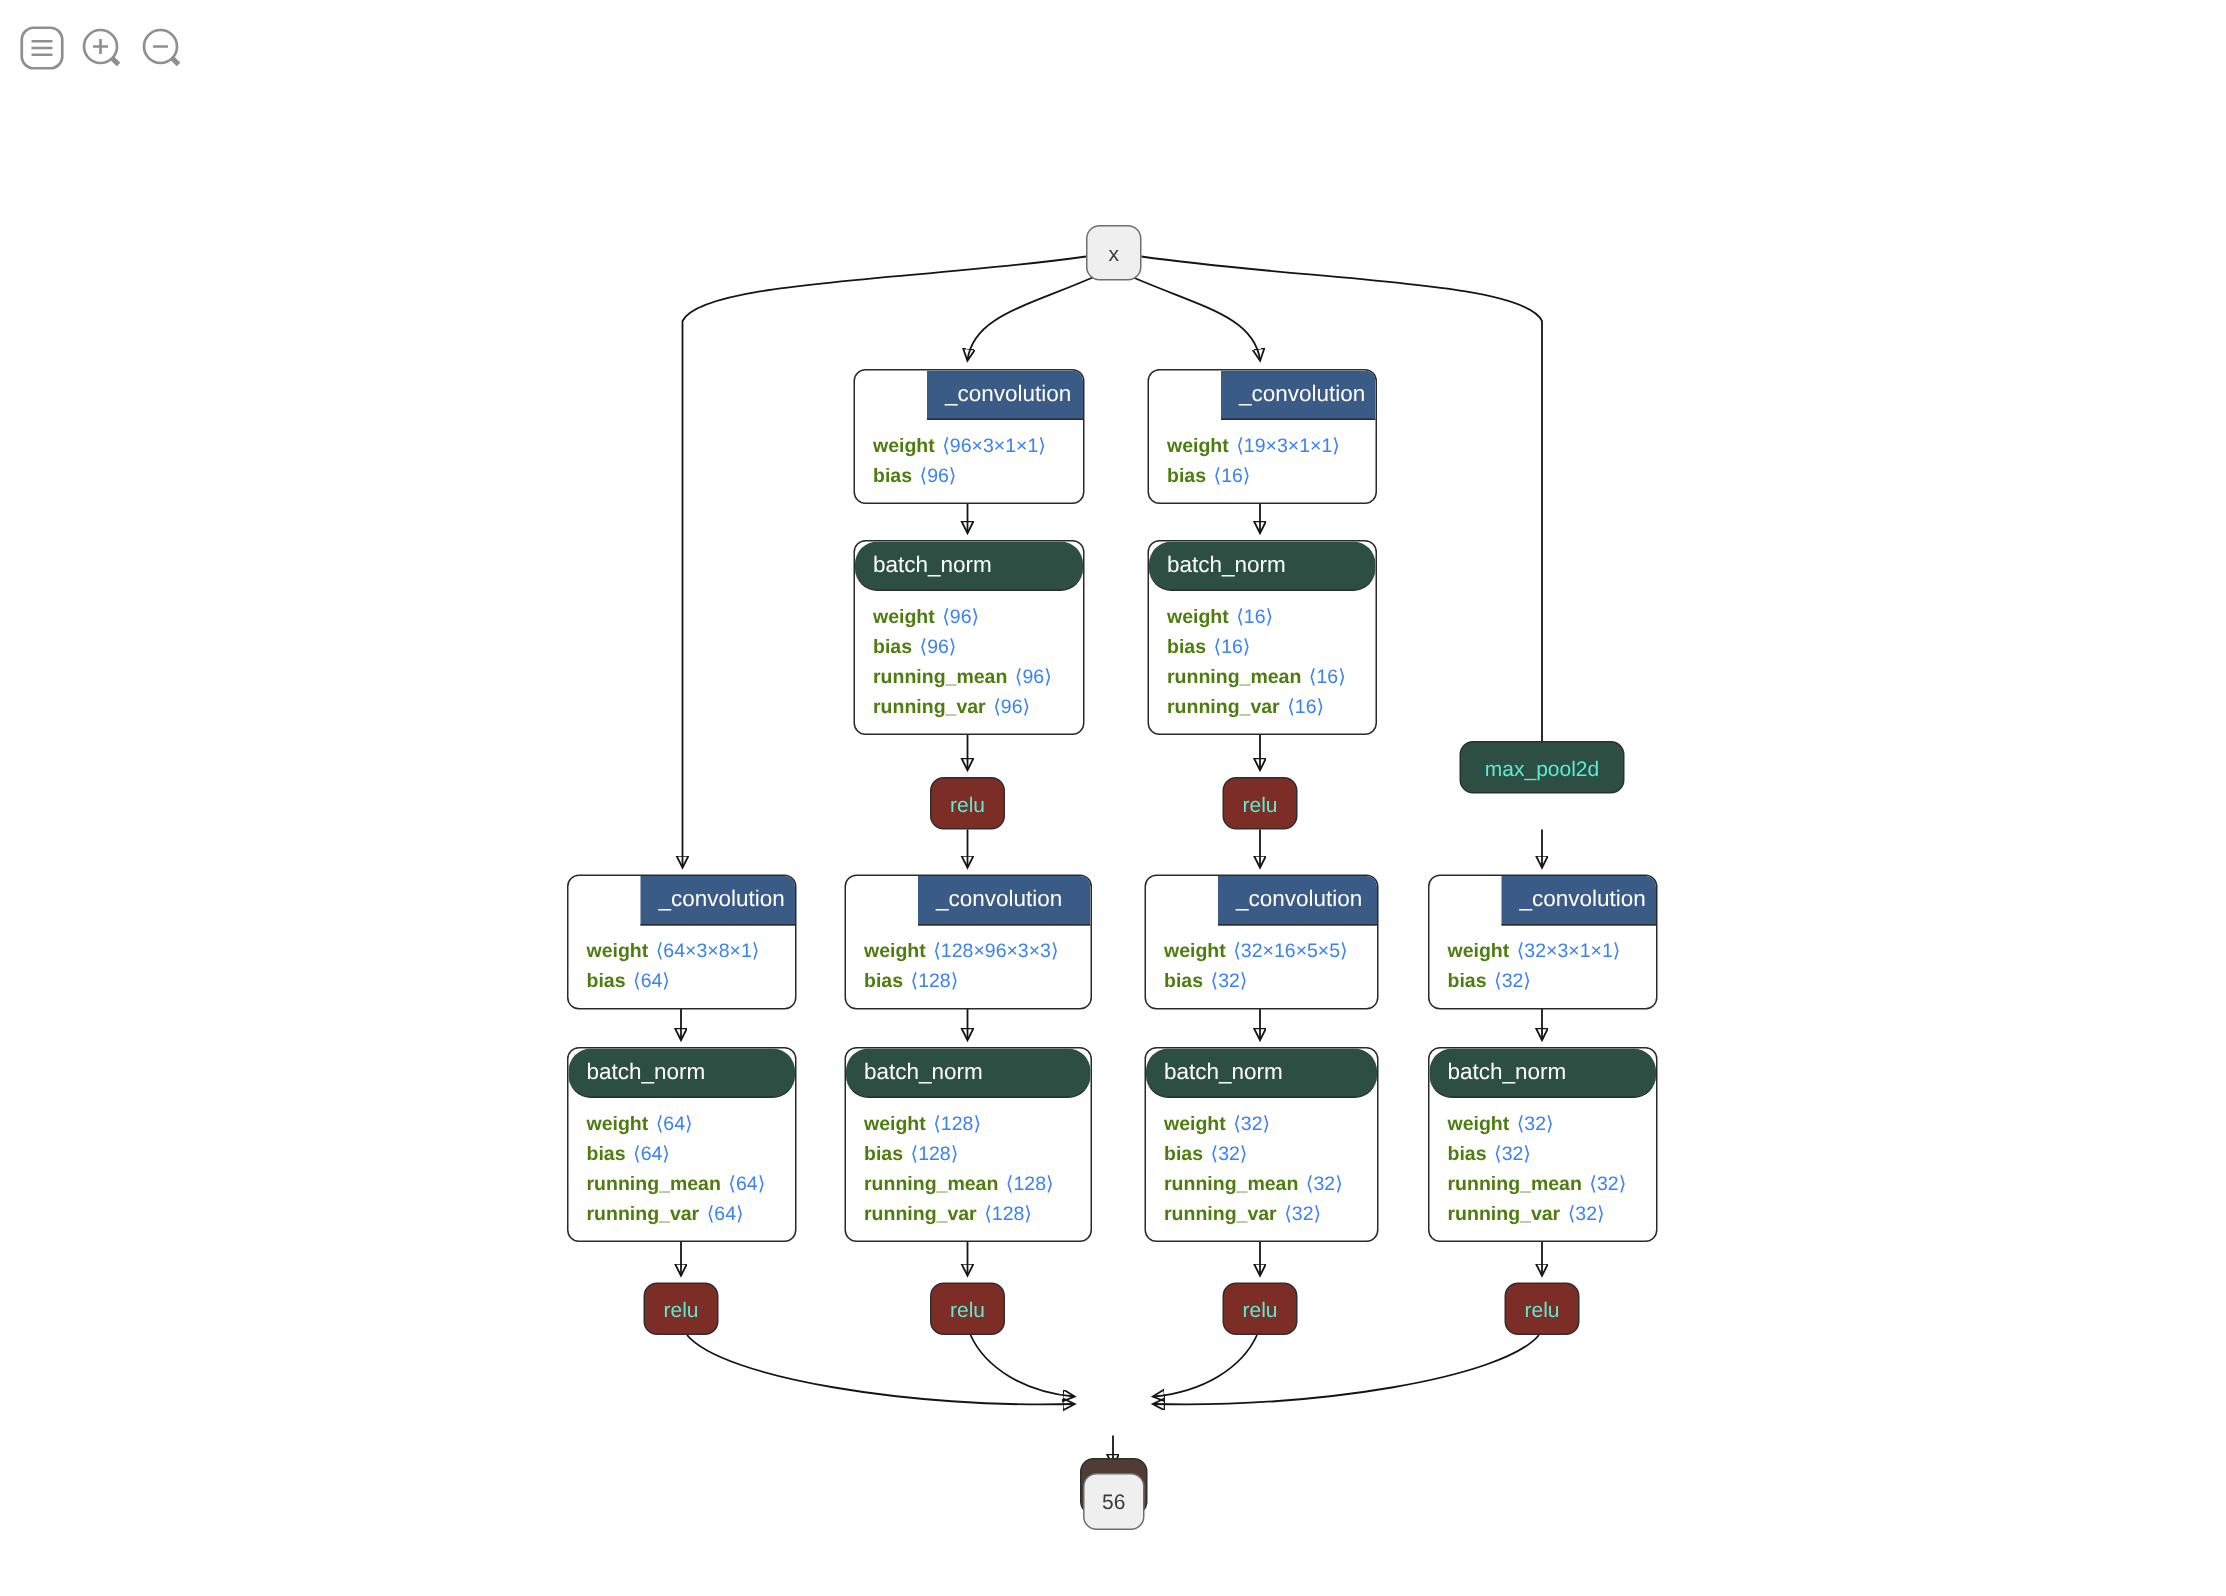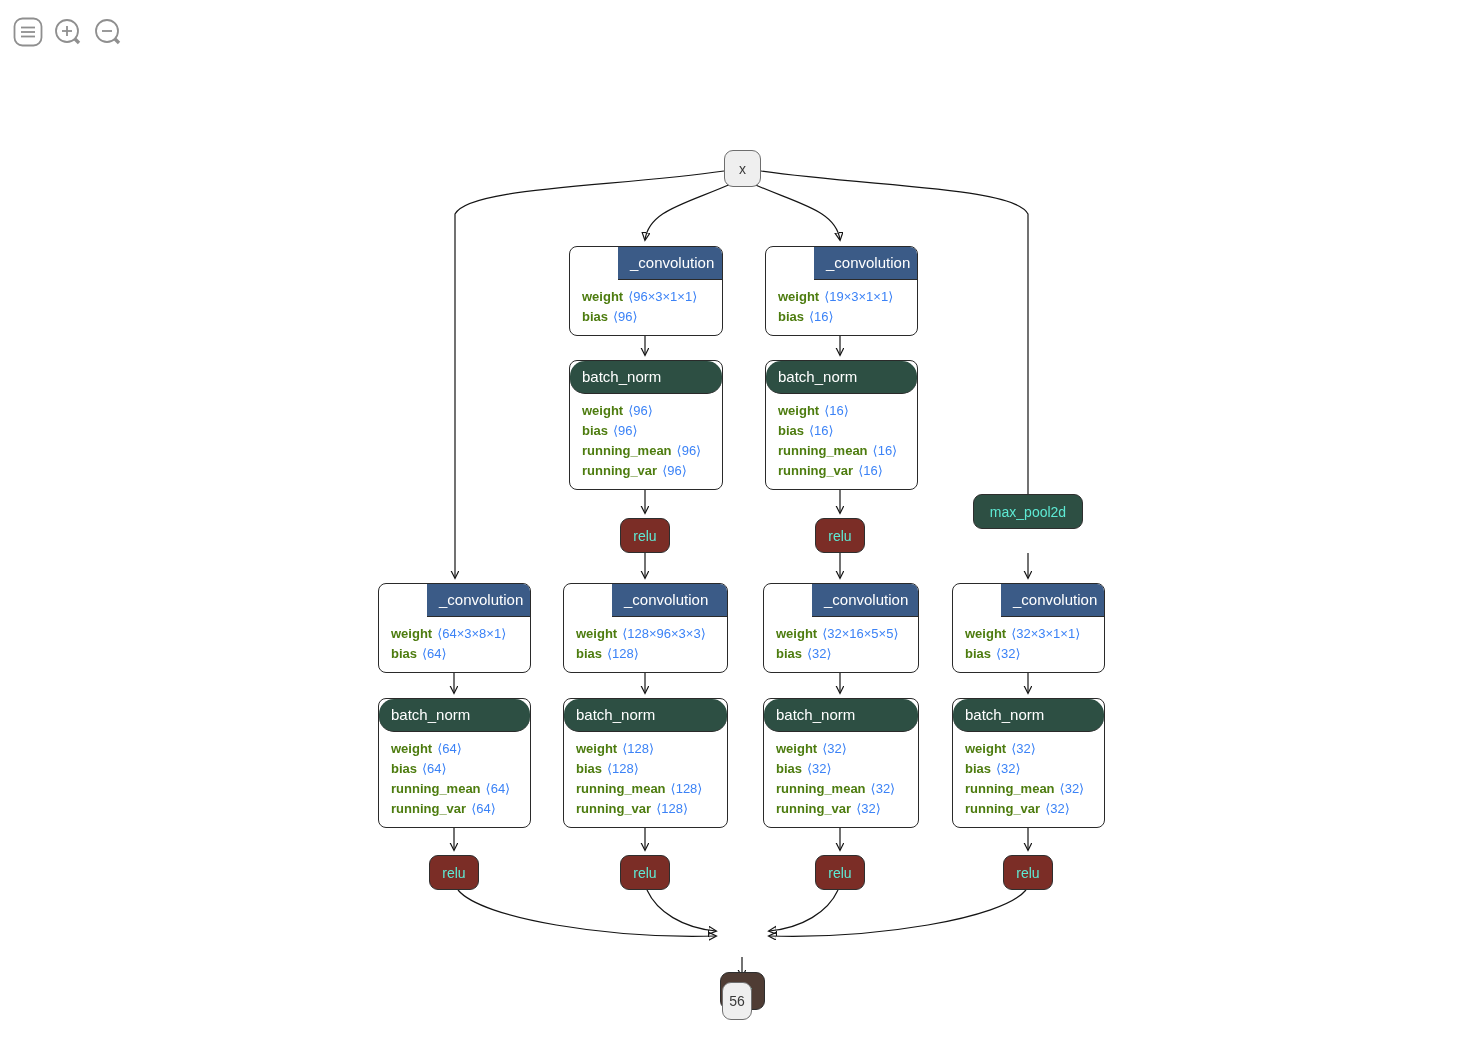--- a/index.html
+++ b/index.html
@@ -223,17 +223,17 @@
     <span>relu</span>
   </div>
   <div class="pill relu" style="left:1003px;top:855px;width:50px;height:35px;">
     <span>relu</span>
   </div>
 
   <div class="pill cat" style="left:720px;top:972px;width:45px;height:38px;">
     <span>cat</span>
   </div>
 
-  <div class="ionode" style="left:722px;top:982px;width:30px;height:38px;">
+  <div class="ionode" style="left:722px;top:982px;width:41px;height:38px;">
     <span>56</span>
   </div>
 
 </div>
 
 </body></html>

